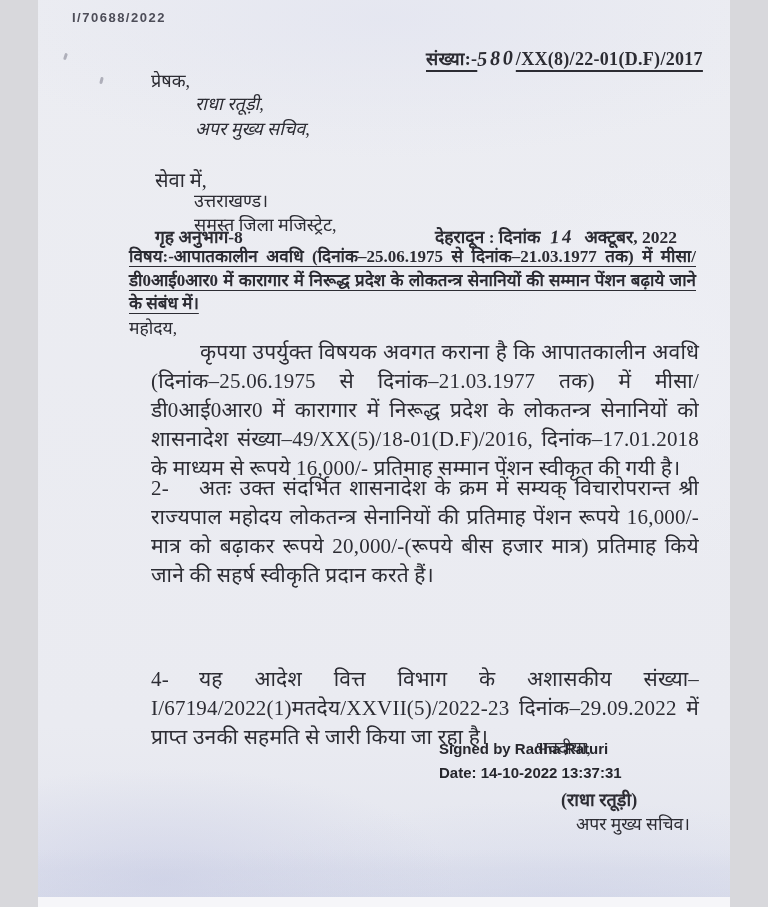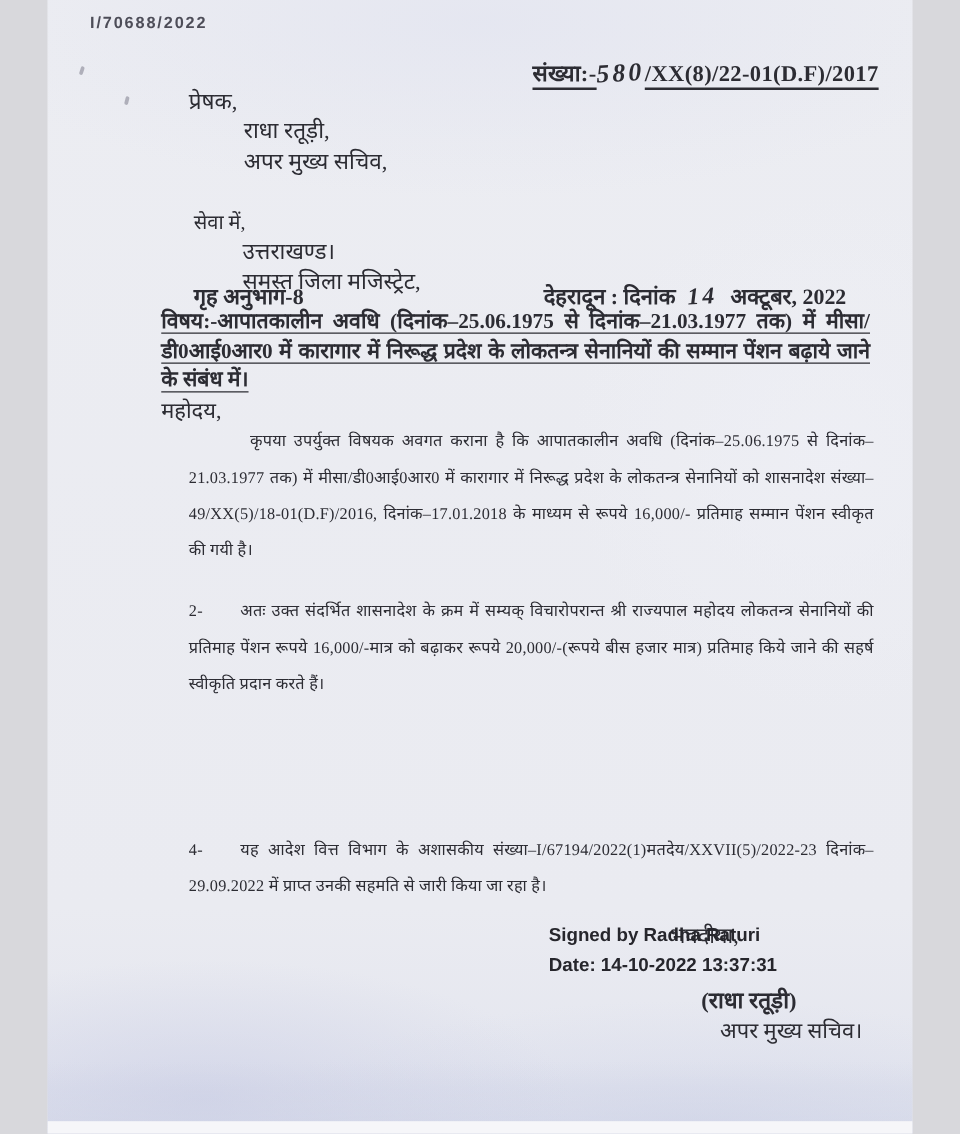--- a/index.html
+++ b/index.html
@@ -36,35 +36,35 @@
   .ref-line {
     left: 388px; top: 46px; font-size: 18px; font-weight: 700;
     text-decoration: underline; text-underline-offset: 5px; text-decoration-thickness: 1.5px;
     letter-spacing: .3px; white-space: nowrap;
   }
   .handwritten {
     display: inline-block; font-style: italic; font-weight: 600;
     letter-spacing: 2.5px; transform: rotate(-3deg); font-size: 1.15em;
   }
   .sender-label { left: 113px; top: 68px; font-size: 18px; }
-  .sender-lines { left: 157px; top: 92px; font-size: 18px; line-height: 24.5px; }
-  .recipient-label { left: 117px; top: 166px; font-size: 16px; }
+  .sender-lines { left: 157px; top: 92px; font-size: 18px; line-height: 24.5px; font-style: italic; }
+  .recipient-label { left: 117px; top: 166px; font-size: 20px; }
   .recipient-lines { left: 156px; top: 189px; font-size: 18px; line-height: 24px; }
   .section-name { left: 117px; top: 224px; font-size: 17.5px; font-weight: 600; }
   .place-date { left: 397px; top: 224px; font-size: 17.5px; font-weight: 600; white-space: nowrap; }
   .place-date .handwritten { margin: 0 10px; font-size: 19px; }
   .subject-block { left: 91px; top: 245px; width: 567px; font-size: 17px; font-weight: 600; }
   .subject-line {
     line-height: 23.5px;
     text-decoration: underline; text-underline-offset: 4px; text-decoration-thickness: 1px;
   }
   .subject-line.just { text-align: justify; text-align-last: justify; }
   .salutation { left: 91px; top: 315px; font-size: 17.5px; }
   .para {
-    left: 113px; width: 548px; font-size: 13px; line-height: 29px;
+    left: 113px; width: 548px; font-size: 21px; line-height: 29px;
     text-align: justify; letter-spacing: .2px;
   }
   .para-1 { top: 338px; text-indent: 49px; }
   .para-2 { top: 474px; }
   .para-3 { top: 569px; }
   .para-4 { top: 665px; }
   .pmarker { margin-right: 30px; }
   .sig-closing { left: 498px; top: 735px; font-size: 17.5px; z-index: 1; }
   .sig-digital {
     left: 401px; top: 737px; z-index: 2; font-size: 15px; font-weight: 700;

